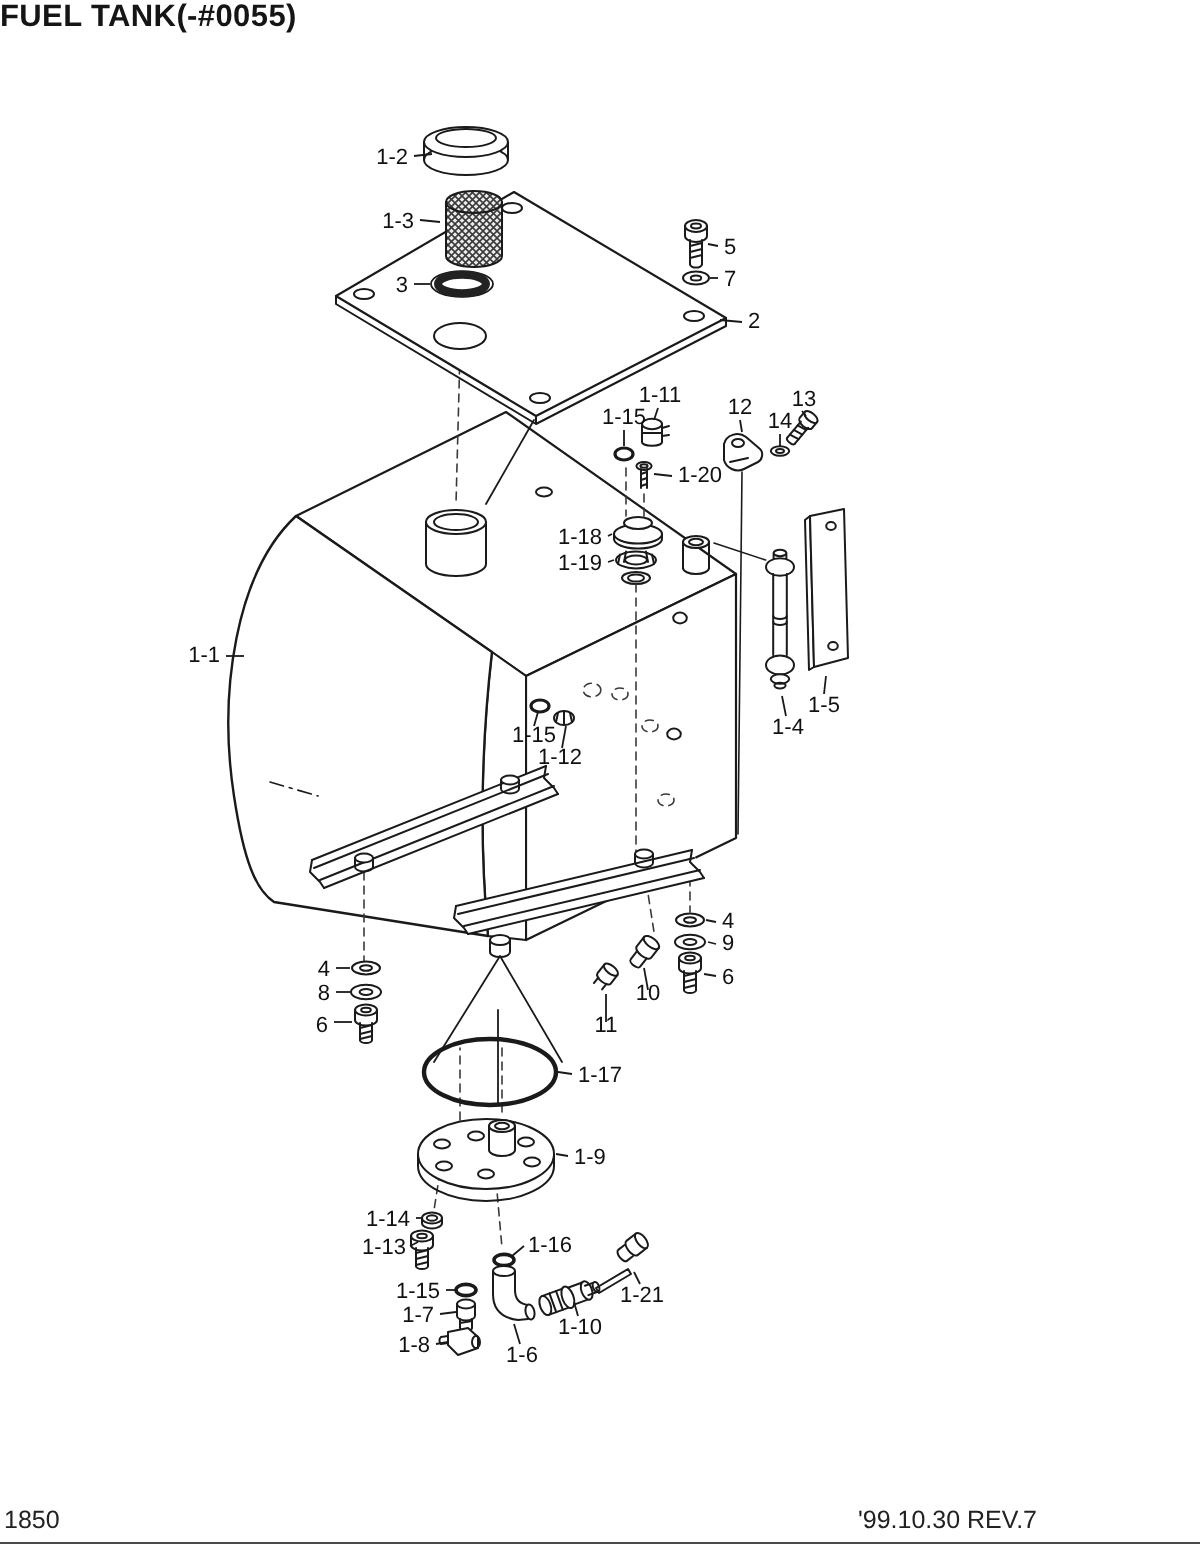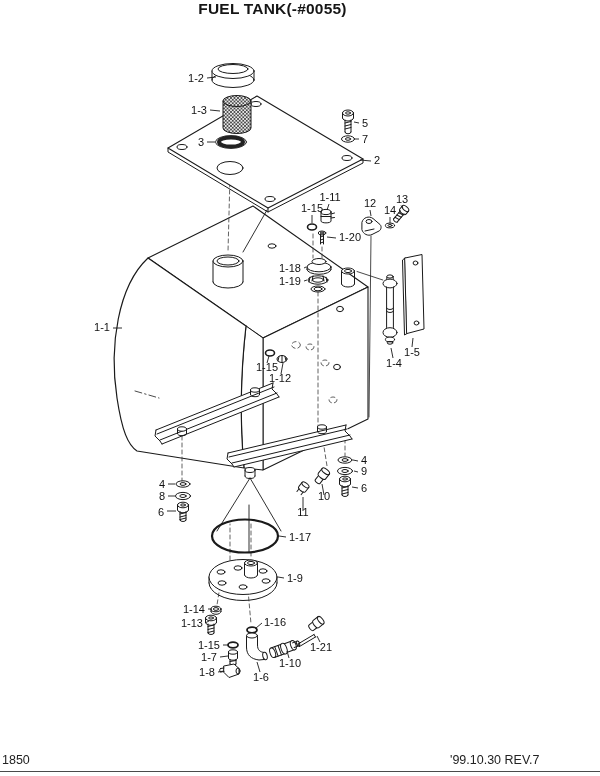--- a/index.html
+++ b/index.html
@@ -1,21 +1,21 @@
 <!DOCTYPE html>
 <html><head>
 <meta charset="utf-8">
 <style>
   html,body{margin:0;padding:0;background:#fff;}
   .page{position:relative;width:600px;height:776px;background:#fff;overflow:hidden;
         font-family:"Liberation Sans",sans-serif;color:#111;}
-  .title{position:absolute;top:0;left:0;width:545px;text-align:center;
+  .title{position:absolute;top:0;left:0;width:545px;
          font-size:15.5px;font-weight:bold;letter-spacing:.2px;color:#151515;}
   .footer-left{position:absolute;top:753px;left:2px;font-size:12.5px;color:#222;}
-  .footer-right{position:absolute;top:753px;left:450px;font-size:12.5px;color:#222;}
+  .footer-right{position:absolute;top:753px;left:429px;font-size:12.5px;color:#222;}
   .bottom-rule{position:absolute;top:771px;left:0;width:600px;height:1px;background:#4a4a4a;}
   svg{position:absolute;top:0;left:0;}
   .co{font-size:11px;fill:#111;}
 </style>
 </head>
 <body>
 
 <div class="page">
   <div class="title">FUEL TANK(-#0055)</div>
 

